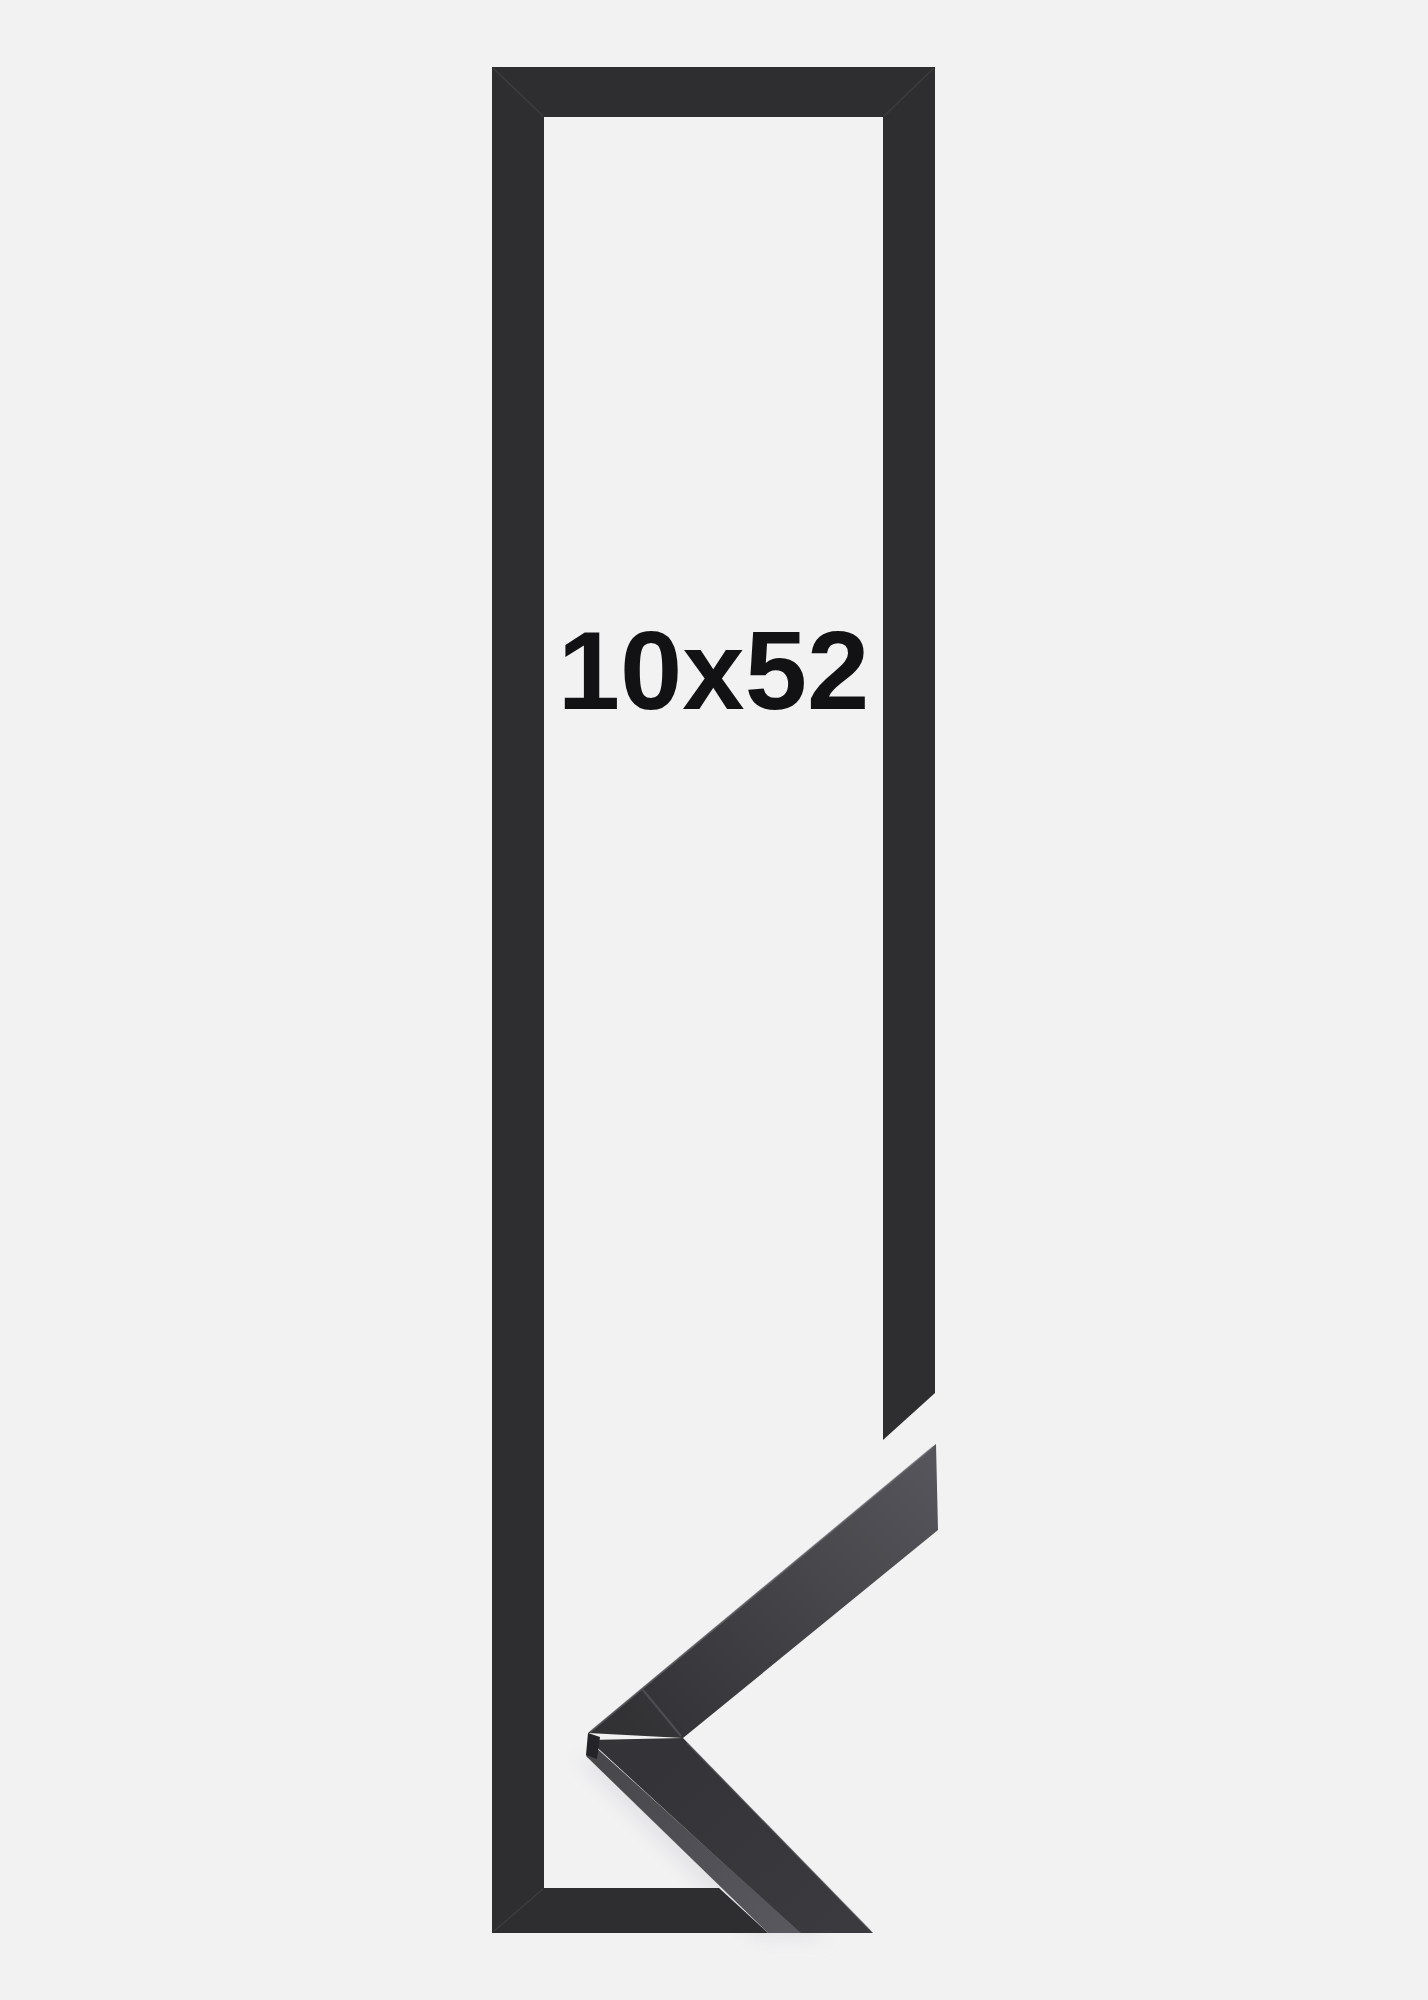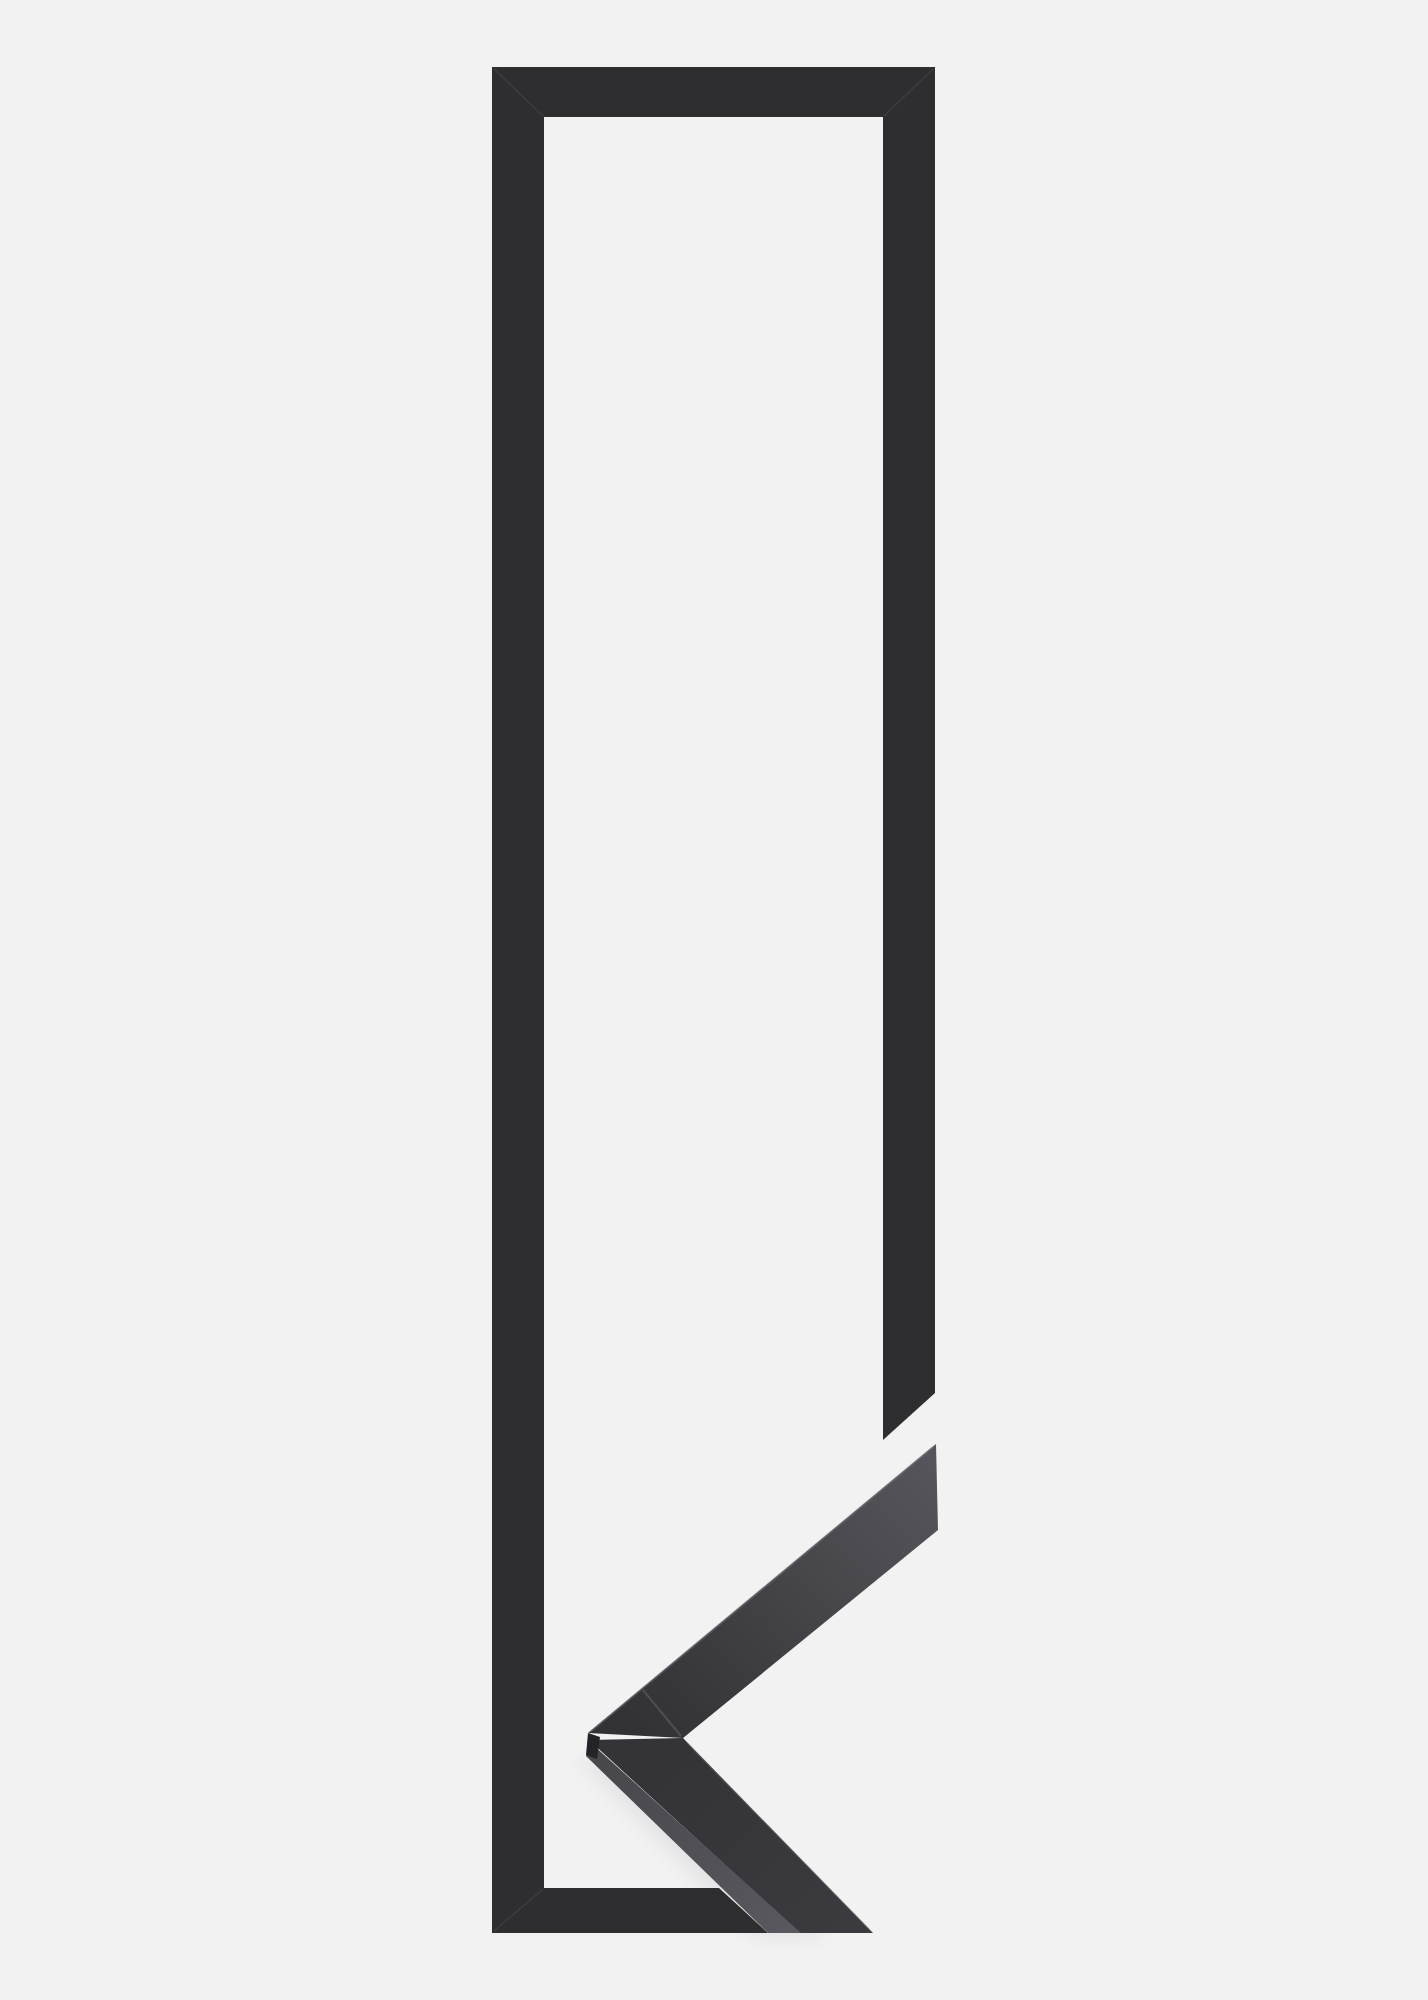--- a/index.html
+++ b/index.html
@@ -86,14 +86,15 @@
     <polygon points="592,1744 801,1933 768,1933 586,1756" fill="url(#gradStrip)"></polygon>
 
     <polygon points="588,1733 600,1737 597,1759 586,1755" fill="#242428"></polygon>
 
     <line x1="643" y1="1690" x2="681" y2="1736" stroke-width="2" opacity="0.8" stroke="#54545b"></line>
 
     <line x1="590" y1="1732" x2="933" y2="1447" stroke-width="2" opacity="0.5" stroke="#74747c"></line>
     <line x1="687" y1="1743" x2="869" y2="1929" stroke-width="1.5" opacity="0.35" stroke="#74747c"></line>
   </svg>
 
+  <div class="size-label">10x52</div>
 
 </div>
 
 </body></html>

